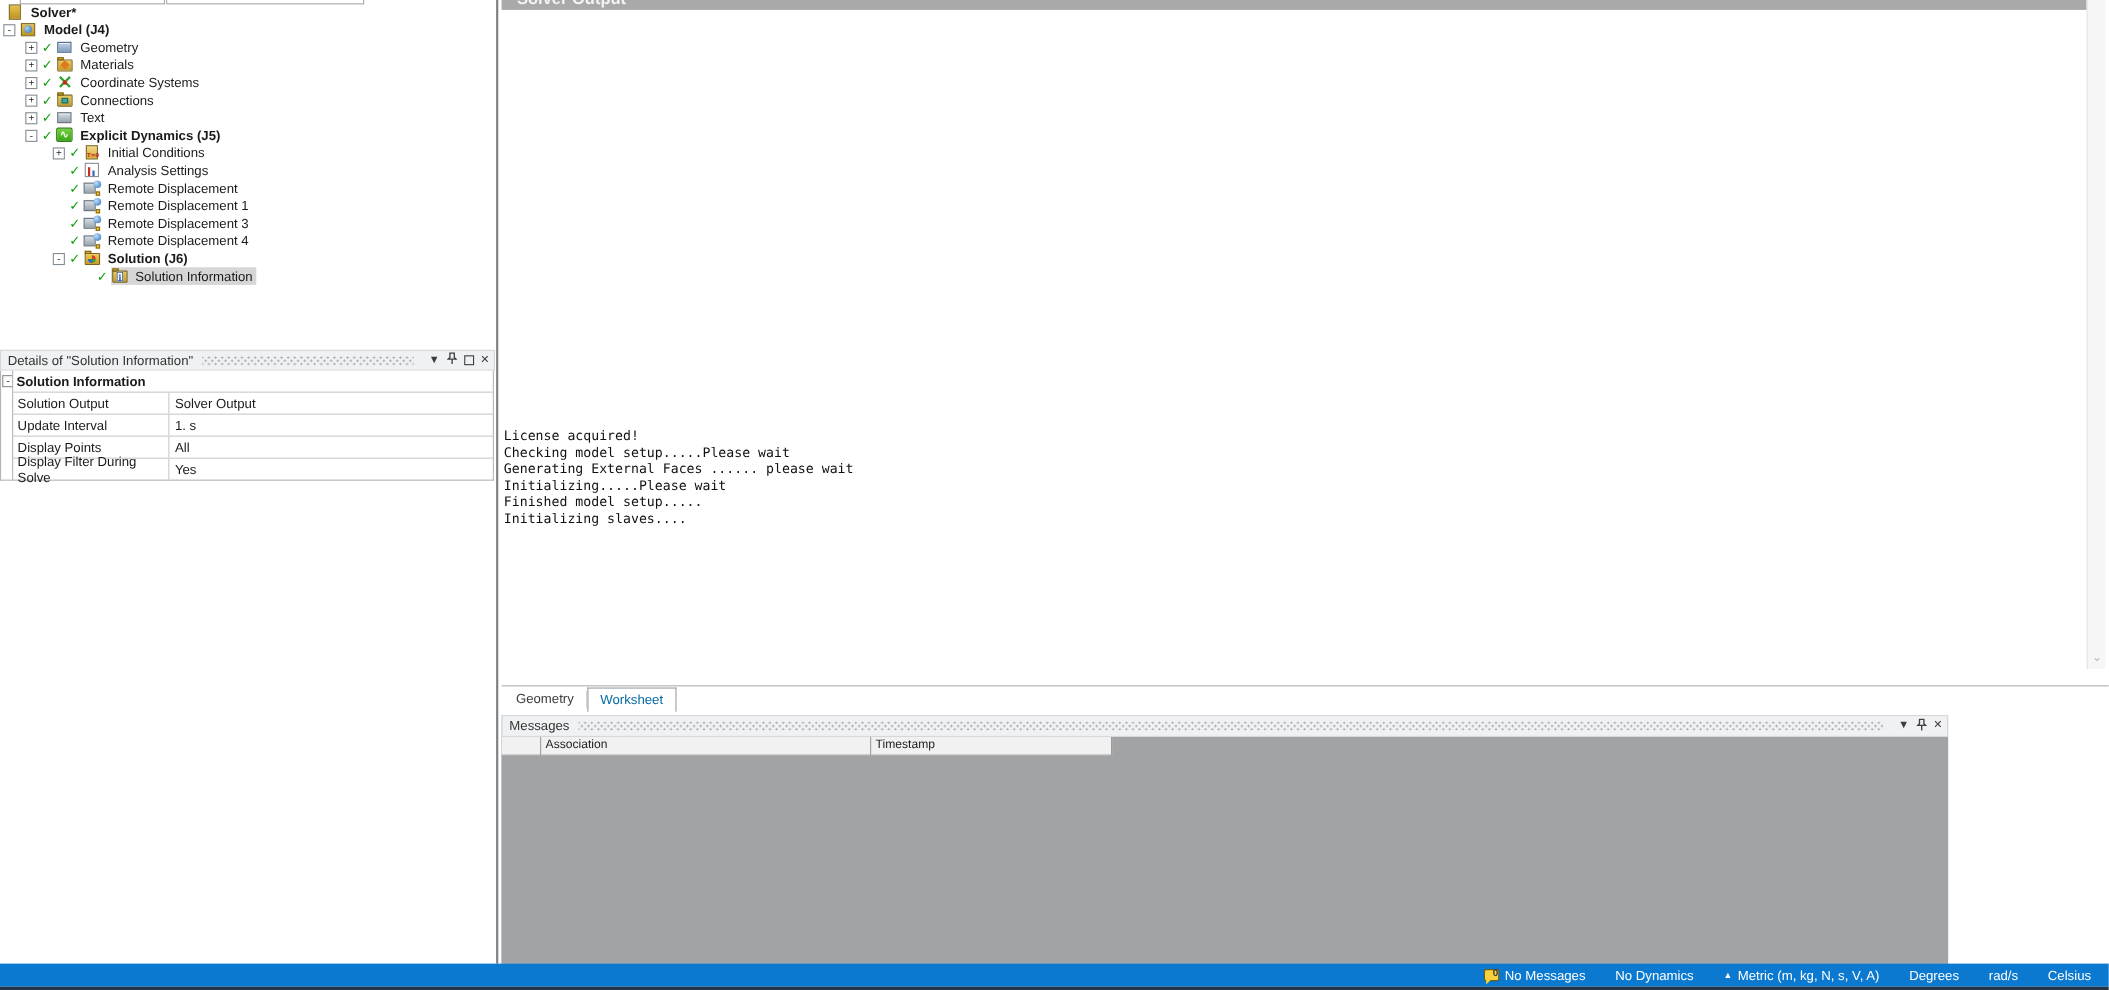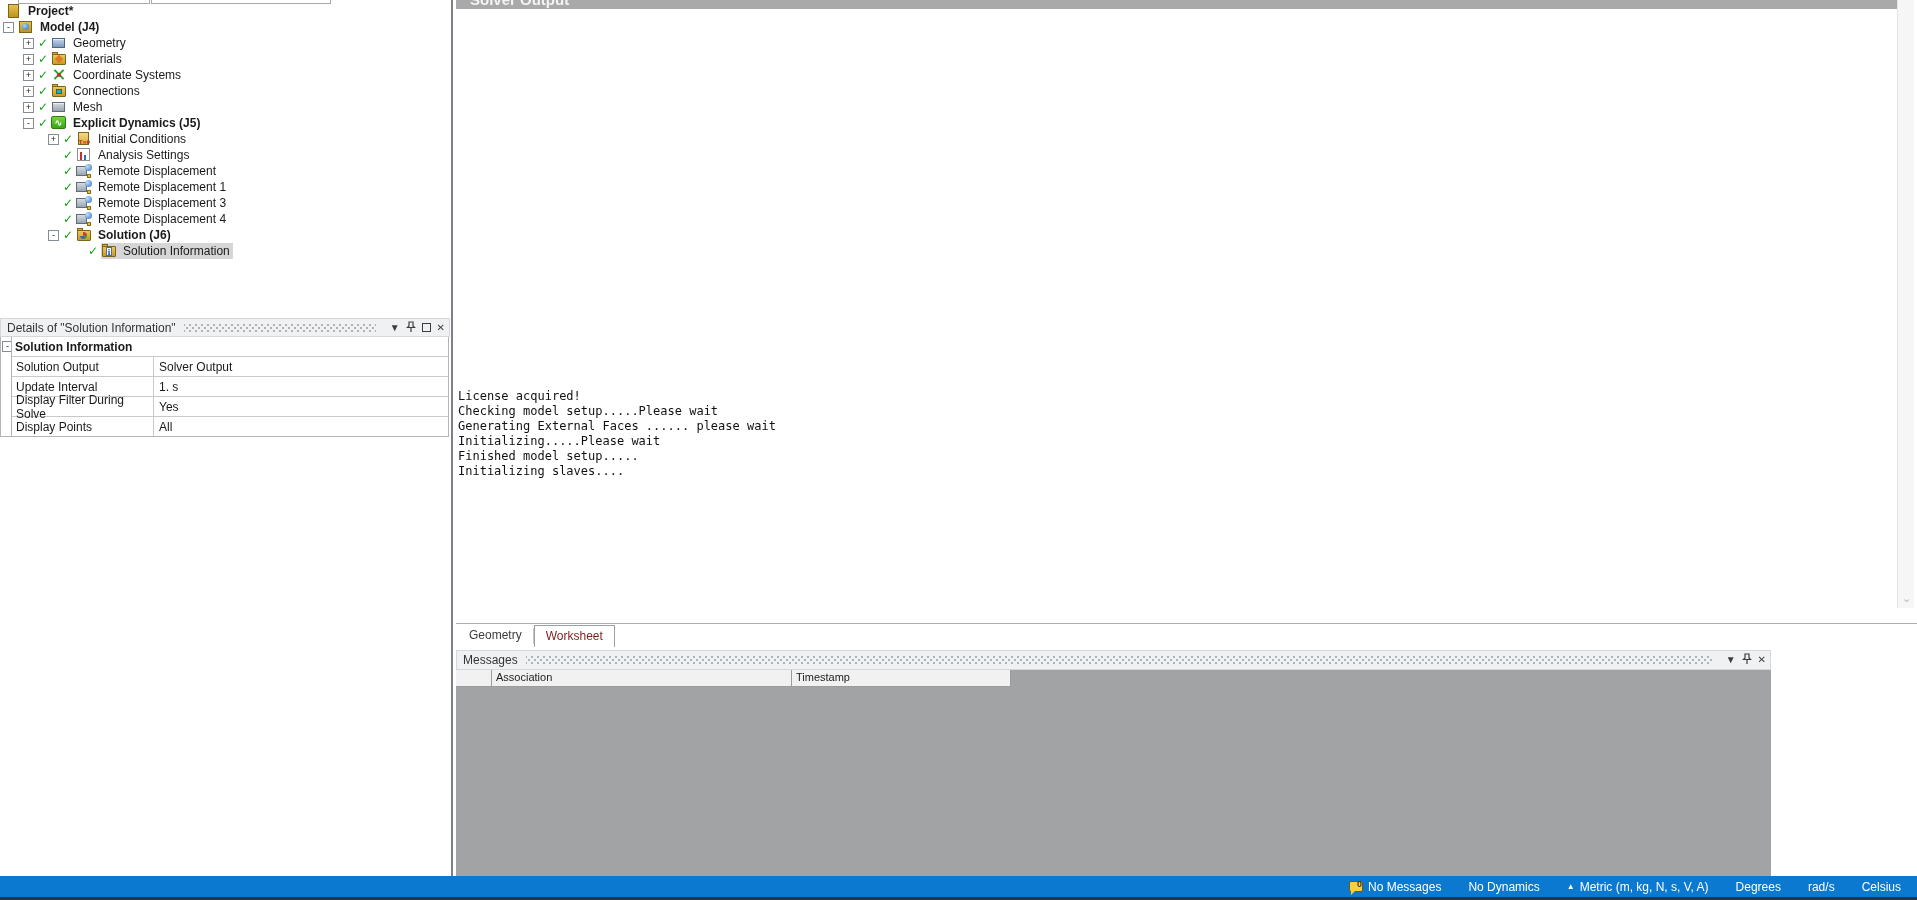--- a/index.html
+++ b/index.html
@@ -74,21 +74,21 @@
   #solver-header span { position:relative; top:-9px; display:inline-block; margin-left:14px; font-size:15px; line-height:17px; font-weight:bold; color:#f4f4f4; }
   #console { position:absolute; left:2px; top:389px; font-family:"DejaVu Sans Mono","Liberation Mono",monospace; font-size:12px; line-height:15px; color:#111; }
   #vscroll { position:absolute; right:3px; top:0; width:17px; height:608px; background:#f6f6f7; border-left:1px solid #e4e4e6; }
   #vscroll .chev { position:absolute; left:0; width:17px; text-align:center; color:#b4b8bc; font-size:11px; line-height:12px; }
   #vscroll .up { top:-5px; }
   #vscroll .down { bottom:4px; }
 
   
   #tab-bar { left:456px; top:625px; width:1461px; height:25px; background:#fff; display:flex; align-items:flex-start; padding-left:2px; }
   .tab { padding:3px 11px 4px 11px; color:#3c3c3c; }
-  .tab.active { border:1px solid #9aa0a6; border-bottom:none; background:#fff; color:#7f1d1d; }
+  .tab.active { border:1px solid #9aa0a6; border-bottom:none; background:#fff; color:#0369a1; }
   .tabsep { width:1px; height:16px; background:#c6c6c6; margin-top:3px; }
 
   
   #messages { left:456px; top:650px; width:1315px; height:226px; background:#a2a3a5; }
   #messages-title { height:20px; }
   #msg-header { display:flex; height:17px; background:#a2a3a5; font-size:11px; }
   .mcol { background:#f1f1f1; border-right:1px solid #9c9c9c; border-bottom:1px solid #9c9c9c; padding:1px 0 0 4px; color:#222; }
 
   
   #status-bar { left:0; top:876px; width:1917px; height:21px; background:#0b79d0; color:#fff; display:flex; align-items:center; justify-content:flex-end; gap:27px; padding-right:16px; font-size:12px; }
@@ -106,21 +106,21 @@
   <div id="cutbar">
     <span class="cutbox" style="left:18px;width:132px;"></span>
     <span class="cutbox" style="left:151px;width:180px;"></span>
   </div>
   <div id="tree" class="abs">
       <div class="trow bold" style="padding-left: 6px;">
         <span class="selwrap">
           <span class="ic ic-project">
             <i class="b"></i>
           </span>
-          <span class="lbl">Project*</span>
+          <span class="lbl">Solver*</span>
         </span>
       </div>
       <div class="trow bold" style="padding-left: 3px;">
         <span class="exp">-</span>
         <span class="selwrap">
           <span class="ic ic-model">
             <i class="b"></i>
             <i class="o"></i>
           </span>
           <span class="lbl">Model (J4)</span>
@@ -172,21 +172,21 @@
           <span class="lbl">Connections</span>
         </span>
       </div>
       <div class="trow" style="padding-left: 23px;">
         <span class="exp">+</span>
         <span class="check">✓</span>
         <span class="selwrap">
           <span class="ic ic-cubeg">
             <i class="b"></i>
           </span>
-          <span class="lbl">Mesh</span>
+          <span class="lbl">Text</span>
         </span>
       </div>
       <div class="trow bold" style="padding-left: 23px;">
         <span class="exp">-</span>
         <span class="check">✓</span>
         <span class="selwrap">
           <span class="ic ic-explicit">
             <i class="b">∿</i>
           </span>
           <span class="lbl">Explicit Dynamics (J5)</span>
@@ -307,26 +307,26 @@
     </div>
   <div class="drow">
         <span class="dlabel">Solution Output</span>
         <span class="dvalue">Solver Output</span>
       </div>
       <div class="drow">
         <span class="dlabel">Update Interval</span>
         <span class="dvalue">1. s</span>
       </div>
       <div class="drow">
+        <span class="dlabel">Display Points</span>
+        <span class="dvalue">All</span>
+      </div>
+      <div class="drow">
         <span class="dlabel">Display Filter During Solve</span>
         <span class="dvalue">Yes</span>
-      </div>
-      <div class="drow">
-        <span class="dlabel">Display Points</span>
-        <span class="dvalue">All</span>
       </div>
     </div>
 </div>
 <div id="splitter" class="abs"></div>
 
 <div id="solver-pane" class="abs">
   <div id="solver-header">
     <span>Solver Output</span>
   </div>
   <pre id="console">License acquired!

